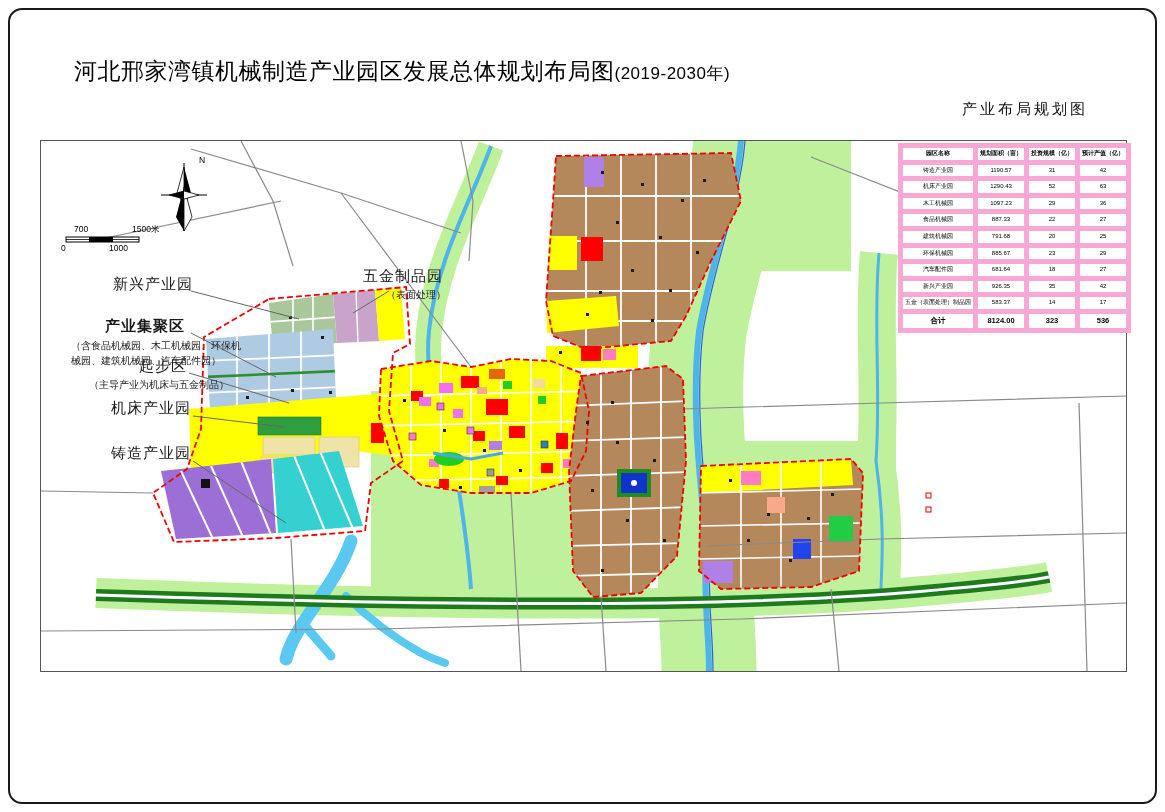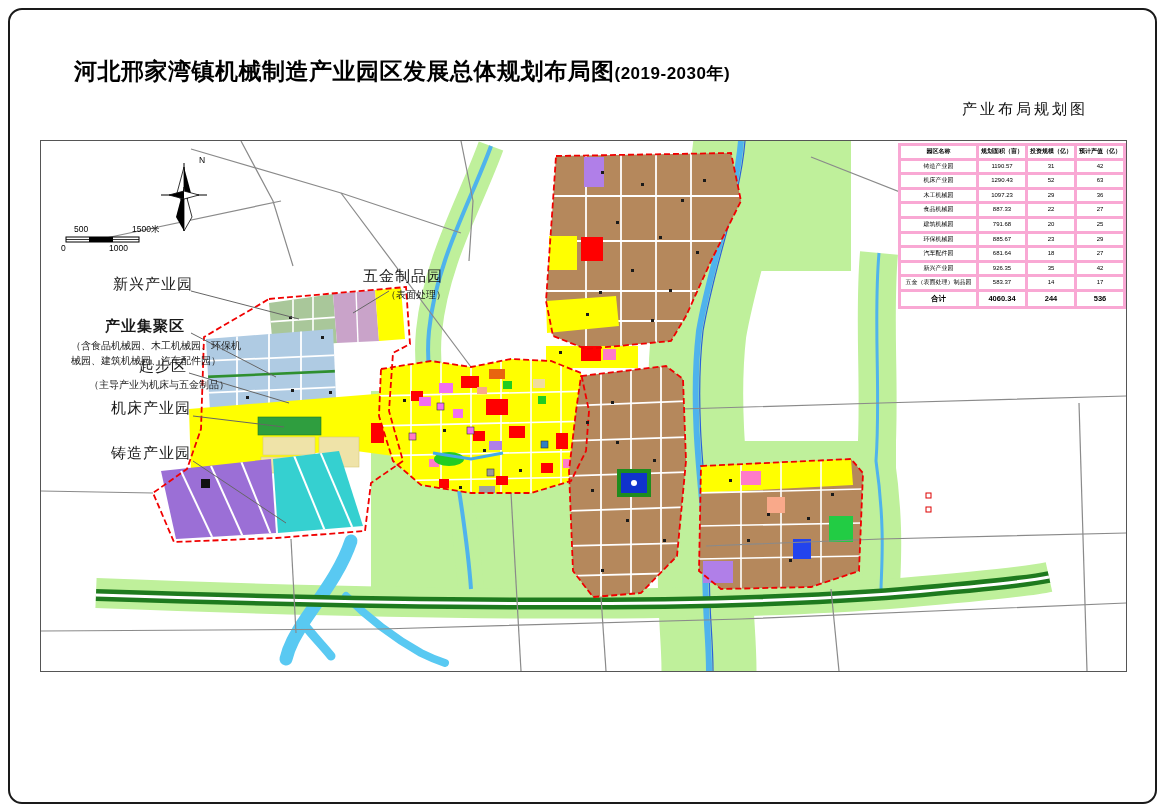--- a/index.html
+++ b/index.html
@@ -1,29 +1,29 @@
 <!DOCTYPE html>
 <html><head>
 <meta charset="utf-8">
 <style>
   html,body{margin:0;padding:0;background:#fff;}
   #page{position:relative;width:1165px;height:812px;background:#fff;overflow:hidden;
         font-family:"Liberation Sans","DejaVu Sans",sans-serif;}
   #frame{position:absolute;left:8px;top:8px;right:8px;bottom:8px;border:2px solid #1a1a1a;border-radius:14px;pointer-events:none;}
-  #title{position:absolute;left:74px;top:56px;font-size:23px;font-weight:bold;color:#000;letter-spacing:0.5px;white-space:nowrap;}
+  #title{position:absolute;left:74px;top:56px;font-size:23px;font-weight:normal;color:#000;letter-spacing:0.5px;white-space:nowrap;}
   #title .suffix{font-size:17px;}
   #subtitle{position:absolute;left:962px;top:100px;font-size:15px;color:#111;letter-spacing:3px;text-align:right;}
   #map{position:absolute;left:40px;top:140px;width:1085px;height:530px;border:1px solid #555;background:#fff;}
   #map svg{position:absolute;left:0;top:0;}
   .call{position:absolute;font-family:"Liberation Serif","DejaVu Serif",serif;font-size:15px;font-weight:500;color:#1a1a1a;letter-spacing:1px;white-space:nowrap;}
   .callsub{position:absolute;font-family:"Liberation Serif","DejaVu Serif",serif;font-size:10px;color:#1a1a1a;line-height:1.5;}
   .slbl{position:absolute;font-size:8.5px;color:#000;}
   
   #ptable{position:absolute;left:857px;top:2px;border-collapse:collapse;background:#fff;border:1.5px solid #000;table-layout:fixed;}
-  #ptable th,#ptable td{border:3px solid #f9a8d4;font-size:6px;padding:1px 2px;text-align:center;line-height:1.6;color:#000;overflow:hidden;white-space:nowrap;}
+  #ptable th,#ptable td{border:5px solid #f9a8d4;font-size:6px;padding:1px 2px;text-align:center;line-height:1.6;color:#000;overflow:hidden;white-space:nowrap;}
   #ptable th{font-weight:bold;}
   #ptable .tot td{font-size:7.5px;font-weight:bold;}
   
   #legend{position:absolute;left:0;top:660px;width:1165px;height:120px;}
 </style>
 </head>
 <body>
 
 <div id="page">
   <div id="frame"></div>
@@ -323,21 +323,21 @@
 
       <g>
         <rect x="25" y="96" width="73" height="5" fill="#fff" stroke="#000" stroke-width="1"></rect>
         <rect x="48" y="96" width="24" height="5" fill="#000"></rect>
         <line x1="25" y1="98.5" x2="48" y2="98.5" stroke="#000" stroke-width="0.8"></line>
         <line x1="72" y1="98.5" x2="98" y2="98.5" stroke="#000" stroke-width="0.8"></line>
       </g>
     </svg>
 
     <div class="slbl" style="left:158px;top:14px;">N</div>
-    <div class="slbl" style="left:33px;top:83px;">500</div>
+    <div class="slbl" style="left:33px;top:83px;">700</div>
     <div class="slbl" style="left:91px;top:83px;text-align:right;">1500米</div>
     <div class="slbl" style="left:20px;top:102px;">0</div>
     <div class="slbl" style="left:68px;top:102px;">1000</div>
 
     <div class="call" style="left:72px;top:134px;">新兴产业园</div>
     <div class="call" style="left:322px;top:126px;">五金制品园</div>
     <div class="callsub" style="left:345px;top:146px;">（表面处理）</div>
     <div class="call" style="left:64px;top:176px;font-weight:bold;">产业集聚区</div>
     <div class="callsub" style="left:30px;top:197px;width:175px;">（含食品机械园、木工机械园、环保机械园、建筑机械园、汽车配件园）</div>
     <div class="call" style="left:98px;top:216px;text-align:center;">起步区</div>
@@ -408,22 +408,22 @@
             <td>42</td>
           </tr>
       <tr>
             <td>五金（表面处理）制品园</td>
             <td>583.37</td>
             <td>14</td>
             <td>17</td>
           </tr>
       <tr class="tot">
             <td>合计</td>
-            <td>4060.34</td>
-            <td>244</td>
+            <td>8124.00</td>
+            <td>323</td>
             <td>536</td>
           </tr>
     </tbody>
       </table>
   </div>
 
   <div id="legend">
     
 
     

